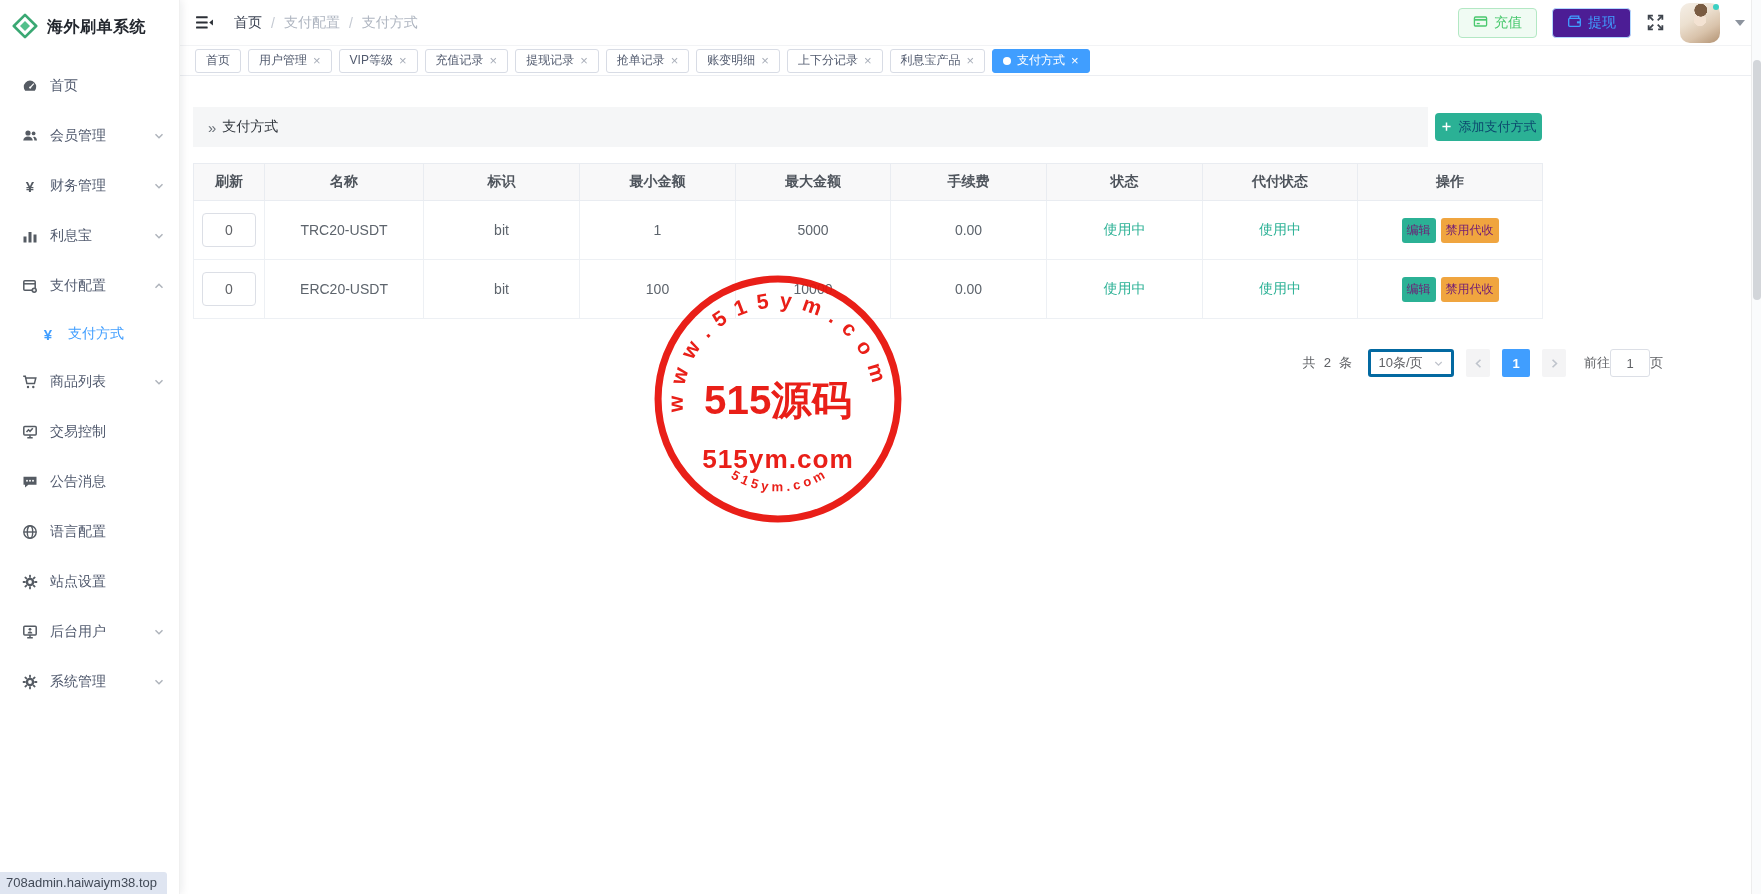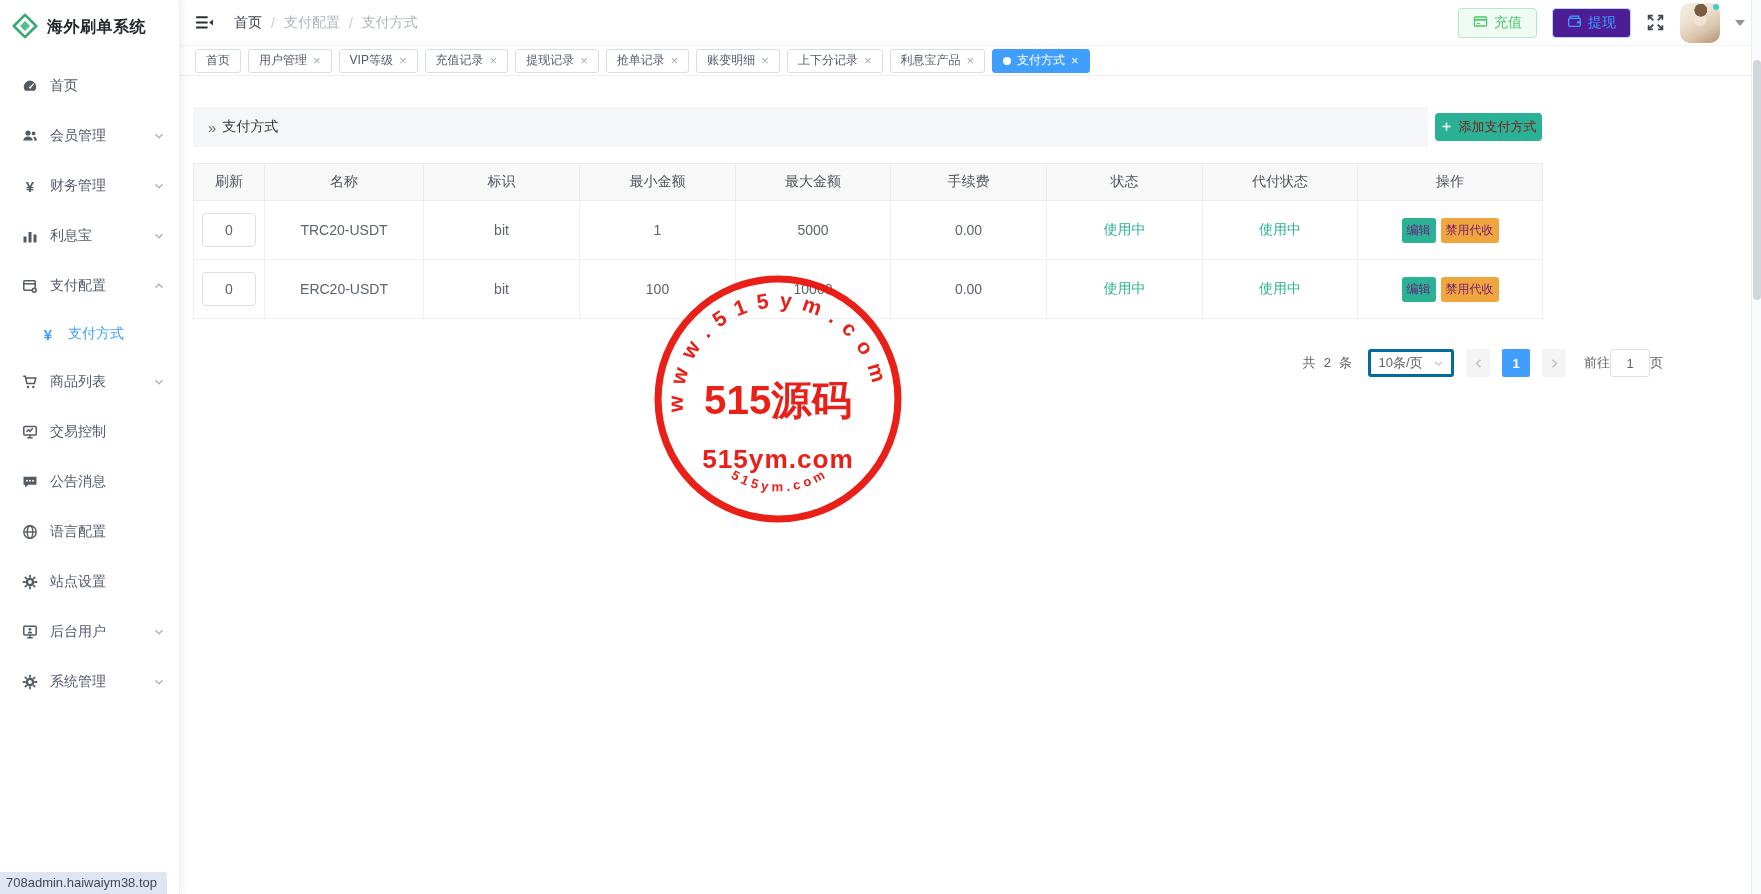--- a/index.html
+++ b/index.html
@@ -61,27 +61,27 @@
   .tab-close{color:#a7adb8; font-size:13px; line-height:1; cursor:pointer;}
   .tab.active{background:var(--primary); border-color:var(--primary); color:#fff;}
   .tab.active .tab-close{color:#fff;}
   .tab-dot{width:8px; height:8px; border-radius:50%; background:#fff;}
 
   .content{flex:1; position:relative; padding:31px 0 0 13px;}
   .panel-head{display:flex; align-items:center; width:1349px; margin-bottom:16px;}
   .panel-title{flex:1; height:40px; background:#f5f6f7; display:flex; align-items:center;
                padding-left:15px; font-size:14px; color:#33383f; gap:6px;}
   .panel-marker{color:#6a7078; font-size:15px;}
-  .btn-add{margin-left:7px; width:107px; height:28px; background:var(--teal); color:#7f1d1d;
+  .btn-add{margin-left:7px; width:107px; height:28px; background:var(--teal); color:#0c4a6e;
            border:none; border-radius:4px; font-size:13px; display:flex; align-items:center;
            justify-content:center; gap:7px; cursor:pointer;}
 
   table.grid{width:1349px; border-collapse:collapse; background:#fff; table-layout:fixed;}
   .grid th{height:37px; background:#f8f8f9; border:1px solid #e9ecf1; font-size:14px;
-           font-weight:normal; color:#4e545c; text-align:center;}
+           font-weight:bold; color:#4e545c; text-align:center;}
   .grid td{height:59px; border:1px solid #edf0f4; text-align:center; font-size:14px; color:#5d646c;}
   .refresh-input{width:54px; height:34px; border:1px solid #dcdfe6; border-radius:4px;
                  text-align:center; font-size:14px; color:#606266; outline:none;}
   .status-text{color:var(--teal);}
   .btn-mini{border:none; border-radius:3px; color:#701a75; font-size:12px; padding:4px 5px; cursor:pointer;}
   .btn-edit{background:var(--teal); margin-right:5px;}
   .btn-disable{background:var(--orange);}
 
   .pager{width:1470px; display:flex; justify-content:flex-end; align-items:center;
          margin-top:30px; gap:12px; font-size:13px; color:#606266;}

